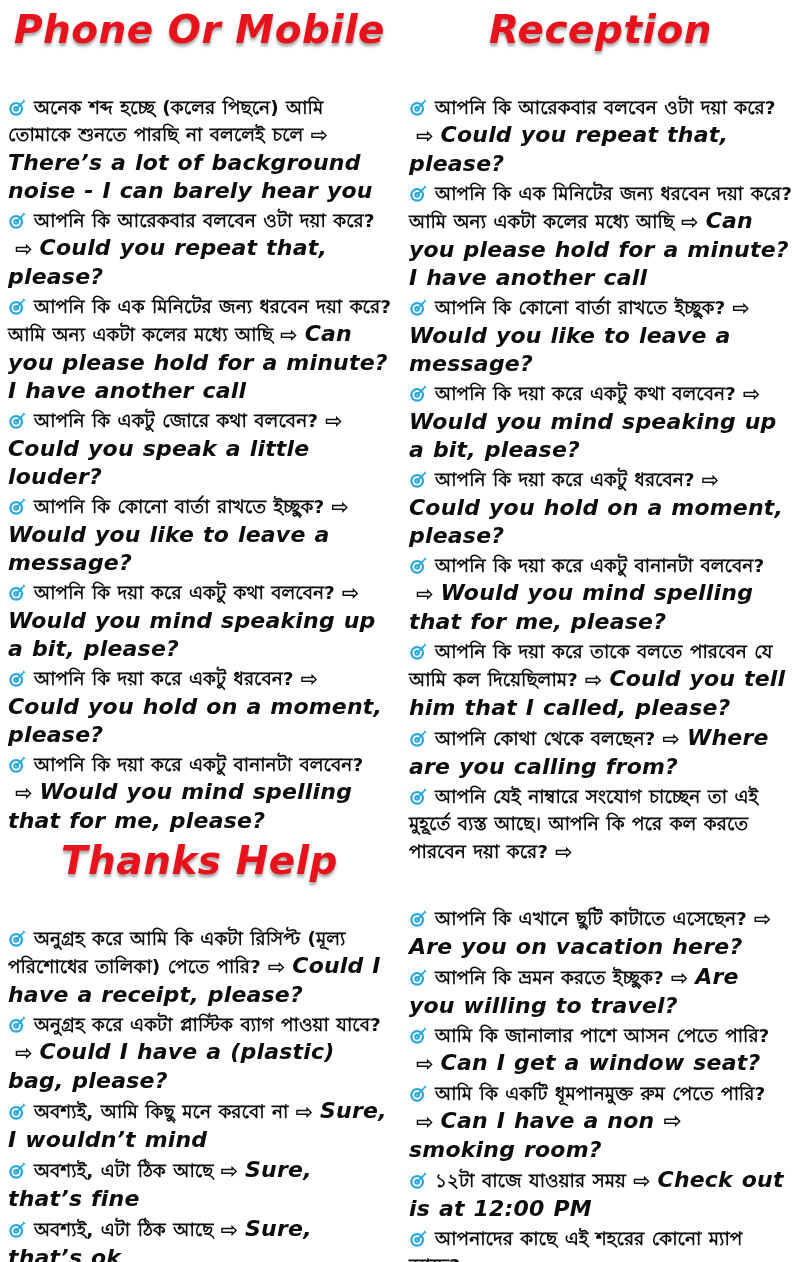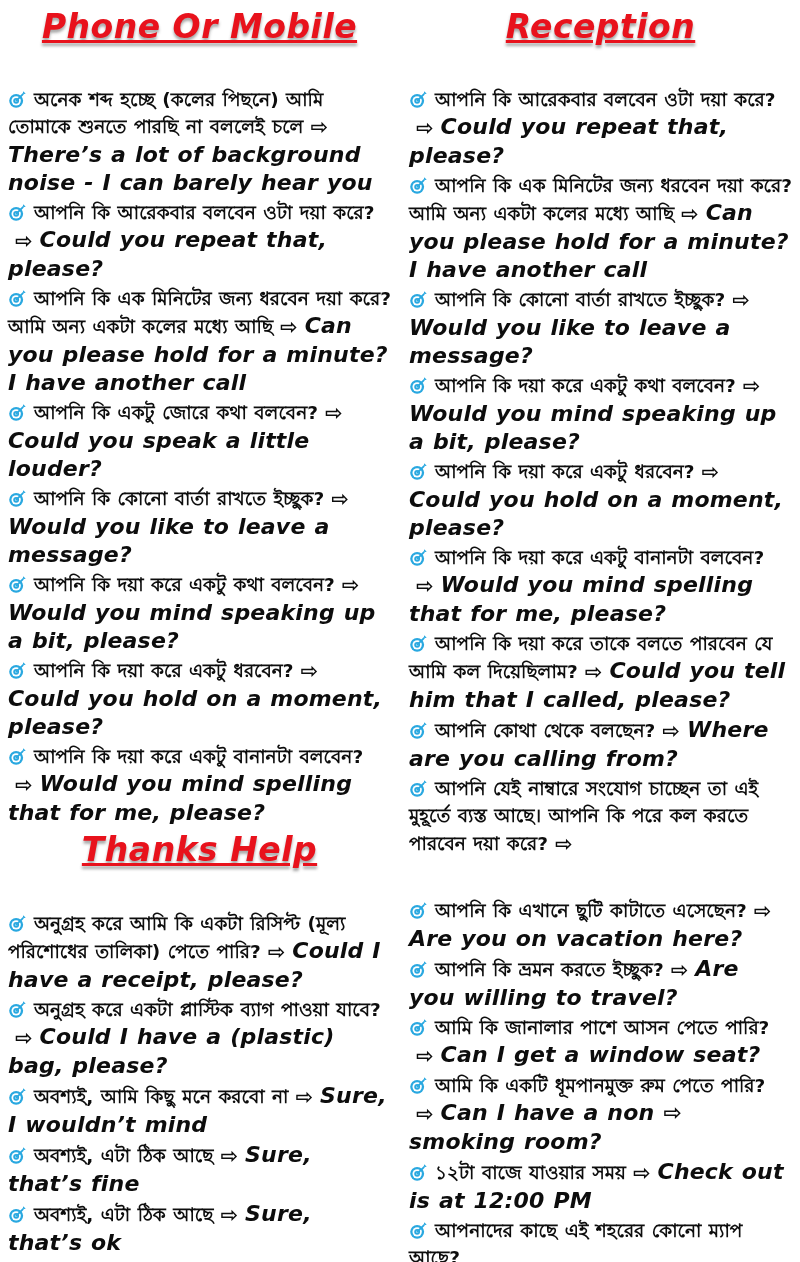--- a/index.html
+++ b/index.html
@@ -23,28 +23,27 @@
     grid-template-columns:1fr 1fr;
     column-gap:18px;
     align-content:start;
   }
   .col{min-width:0;}
   section{margin:0 0 2px 0;}
   .title{
     font-family:"DejaVu Sans", sans-serif;
     font-style:italic;
     font-weight:700;
-    font-size:33px;
+    font-size:39px;
     line-height:1.25;
     text-align:center;
     color:var(--heading);
     text-shadow:0 3px 3px rgba(60,60,60,0.45);
     margin:2px 0 6px 0;
     letter-spacing:0.5px;
-    text-decoration:underline;
   }
   .items{display:block;margin-top:39px;}
   .item{
     font-size:18.5px;
     line-height:27px;
     margin:0 0 2px 0;
     text-align:left;
     word-spacing:1px;
   }
   .icon{

